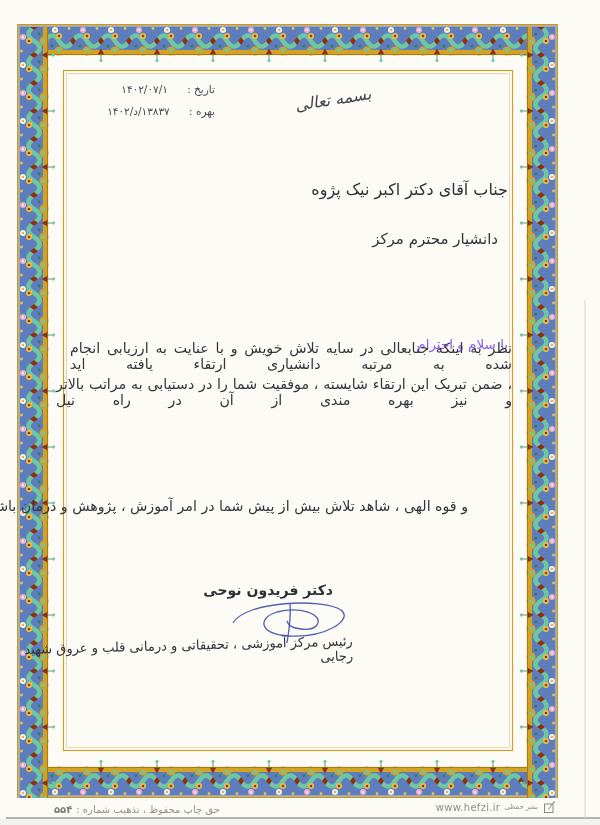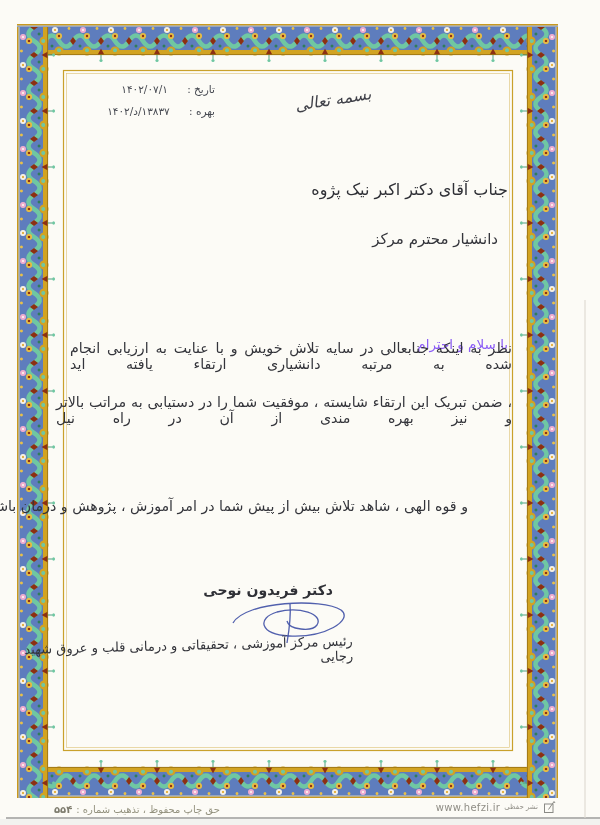--- a/index.html
+++ b/index.html
@@ -17,21 +17,21 @@
   }
   .dates{top:84px;right:385px;text-align:right;font-size:10.5px;color:#474a52;line-height:1.1;}
   .dates .row{margin-bottom:10px;white-space:nowrap;}
   .dates .lbl{margin-left:16px;}
   .addressee{top:168px;right:92px;font-size:16px;color:#2f3036;margin-top:12px;}
   .addr-title{top:230px;right:102px;font-size:15px;color:#34353b;}
   .salutation{top:290px;right:92px;font-size:13.5px;color:#8b5cf6;margin-top:46px;}
   .bodyline{font-size:14.2px;color:#33343a;white-space:nowrap;}
   .j{white-space:normal;text-align:justify;text-align-last:justify;}
   .l1{top:340px;right:88px;left:70px;}
-  .l2{top:394px;right:88px;left:56px;}
+  .l2{top:376px;right:88px;left:56px;}
   .l3{top:446px;right:88px;left:58px;}
   .l4{top:498px;right:132px;}
   .signer-name{top:582px;right:267px;font-size:14px;font-weight:600;color:#2f3036;}
   .signer-title{top:638px;right:247px;font-size:13px;color:#33343a;transform:rotate(-1.5deg);}
   .scribble{top:597px;left:227px;}
   .foot-left{top:804px;left:24px;display:flex;align-items:center;gap:4px;direction:rtl;}
   .foot-left .note{font-size:10px;color:#94927f;}
   .foot-left .num{font-size:10px;font-weight:bold;color:#7e7c6e;letter-spacing:1px;margin-left:30px;}
   .foot-right{top:800px;right:44px;display:flex;align-items:center;gap:4px;direction:rtl;}
   .foot-right .pub{font-size:7px;color:#8f8d85;}

